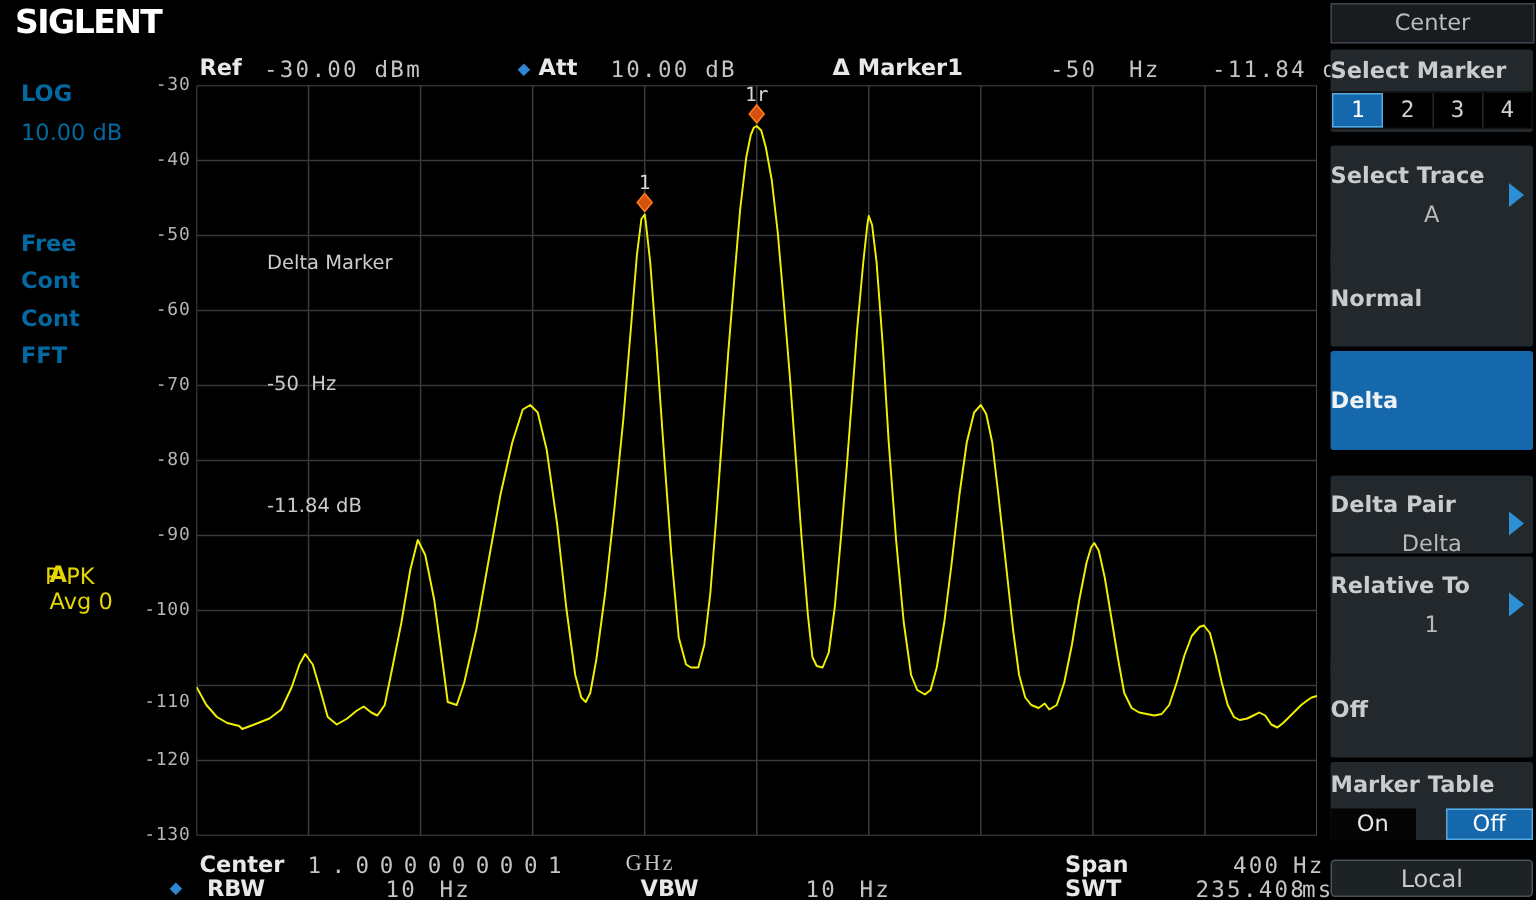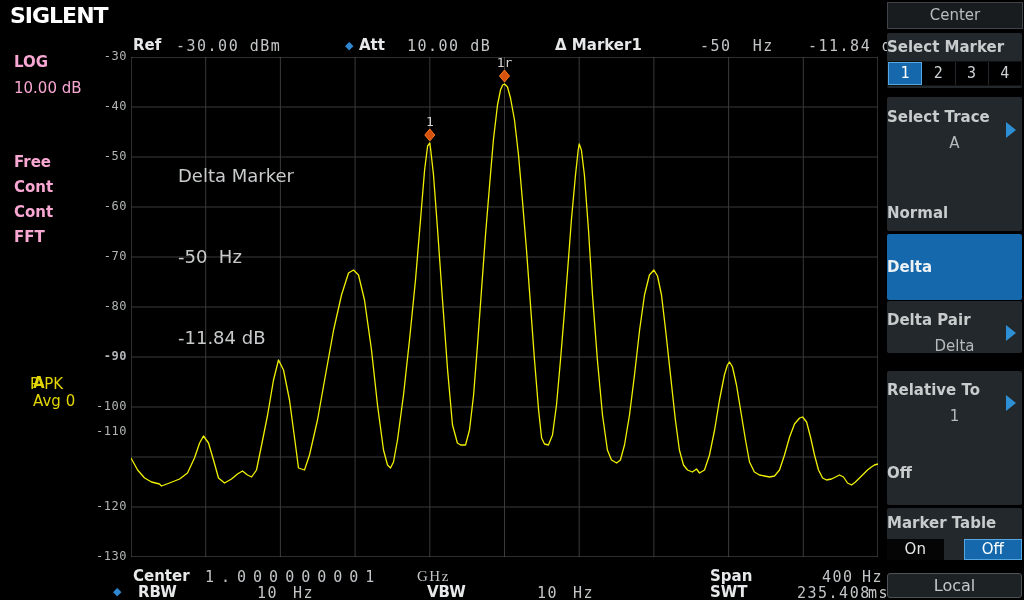--- a/index.html
+++ b/index.html
@@ -1,28 +1,28 @@
 <!DOCTYPE html>
 <html><head>
 <meta charset="utf-8">
 <style>
   html,body{margin:0;padding:0;background:#000;}
   .screen{position:relative;width:1024px;height:600px;background:#000;overflow:hidden;
           font-family:"DejaVu Sans",sans-serif;padding-left:11px;}
   .t{position:absolute;white-space:pre;}
   .lbl{font-family:"DejaVu Sans",sans-serif;font-weight:bold;font-size:15px;color:#e6e8e9;}
   .val{font-family:"DejaVu Sans Mono",monospace;font-size:15px;color:#c2c5c7;letter-spacing:1.5px;}
-  .sb{font-family:"DejaVu Sans",sans-serif;font-weight:bold;font-size:15px;color:#f9a8d4;}
+  .sb{font-family:"DejaVu Sans",sans-serif;font-weight:bold;font-size:15px;color:#0369a1;}
   .yellow{color:#e3d602;}
   .logo{left:10px;top:3px;font-size:22px;font-weight:bold;color:#fff;letter-spacing:-1px;
         font-family:"DejaVu Sans",sans-serif;}
   .datetime{left:0;top:7px;width:1024px;text-align:center;font-size:15px;color:#d2d4d5;
             font-family:"DejaVu Sans Mono",monospace;}
   .diamond{color:#2f87d2;font-size:11px;font-family:"DejaVu Sans",sans-serif;}
-  .annot{left:178px;top:108px;font-size:18px;line-height:27px;color:#c9cbcc;
+  .annot{left:178px;top:108px;font-size:13px;line-height:27px;color:#c9cbcc;
          font-family:"DejaVu Sans",sans-serif;}
   .ylab{position:absolute;width:127px;text-align:right;font-size:12px;color:#b2b4b5;
         font-family:"DejaVu Sans Mono",monospace;letter-spacing:0.5px;}
   .plot{position:absolute;left:131px;top:57px;width:747px;height:500px;}
   
   .mtitle{position:absolute;left:887px;top:2px;width:134px;height:25px;background:#181c1f;
           border:1px solid #3e4449;color:#b9bdbf;font-size:15px;text-align:center;line-height:25px;}
   .mbox{position:absolute;left:887px;width:135px;background:#23282c;border-radius:2px;color:#c8cccd;}
   .mbox.blue{background:#1568ac;}
   .mlabel{position:absolute;left:0;width:100%;text-align:left;font-weight:bold;font-size:15px;color:#c8cccd;}
@@ -73,23 +73,23 @@
   <div class="t val" style="left:700px;top:37px;">-50  Hz</div>
   <div class="t val" style="left:808px;top:37px;">-11.84 dB</div>
 
   <div id="ylabels">
       <div class="ylab" style="top: 49px; left: 0px;">-30</div>
       <div class="ylab" style="top: 99px; left: 0px;">-40</div>
       <div class="ylab" style="top: 149px; left: 0px;">-50</div>
       <div class="ylab" style="top: 199px; left: 0px;">-60</div>
       <div class="ylab" style="top: 249px; left: 0px;">-70</div>
       <div class="ylab" style="top: 299px; left: 0px;">-80</div>
-      <div class="ylab" style="top: 349px; left: 0px; font-weight: bold;">-90</div>
+      <div class="ylab" style="top: 349px; left: 0px;">-90</div>
       <div class="ylab" style="top: 399px; left: 0px;">-100</div>
-      <div class="ylab" style="top: 424px; left: 0px;">-110</div>
+      <div class="ylab" style="top: 460px; left: 0px;">-110</div>
       <div class="ylab" style="top: 499px; left: 0px;">-120</div>
       <div class="ylab" style="top: 549px; left: 0px;">-130</div>
     </div>
 
   <svg id="spec" class="plot" viewBox="0 0 747 500">
       <line x1="0" y1="0" x2="0" y2="500" stroke="#5c5c5c" stroke-width="1"></line>
       <line x1="74.7" y1="0" x2="74.7" y2="500" stroke="#3a3a3a" stroke-width="1"></line>
       <line x1="149.4" y1="0" x2="149.4" y2="500" stroke="#3a3a3a" stroke-width="1"></line>
       <line x1="224.1" y1="0" x2="224.1" y2="500" stroke="#3a3a3a" stroke-width="1"></line>
       <line x1="298.8" y1="0" x2="298.8" y2="500" stroke="#3a3a3a" stroke-width="1"></line>
@@ -151,28 +151,28 @@
     </div>
   </div>
 
   <div class="mbox" style="top:97px;height:81px;">
     <div class="mlabel" style="top:11px;">Select Trace</div>
     <div class="mval" style="top:37px;">A</div>
     <div class="arrow" style="top:25px;"></div>
   </div>
 
   <div class="mbox" style="top:166px;height:65px;">
-    <div class="mlabel" style="top:24px;margin-top:14px;">Normal</div>
+    <div class="mlabel" style="top:24px;">Normal</div>
   </div>
 
   <div class="mbox blue" style="top:234px;height:66px;">
     <div class="mlabel white" style="top:24px;">Delta</div>
   </div>
 
-  <div class="mbox" style="top:301px;height:52px;">
+  <div class="mbox" style="top:317px;height:52px;">
     <div class="mlabel" style="top:10px;">Delta Pair</div>
     <div class="mval" style="top:36px;">Delta</div>
     <div class="arrow" style="top:24px;"></div>
   </div>
 
   <div class="mbox" style="top:371px;height:80px;">
     <div class="mlabel" style="top:10px;">Relative To</div>
     <div class="mval" style="top:36px;">1</div>
     <div class="arrow" style="top:24px;"></div>
   </div>

